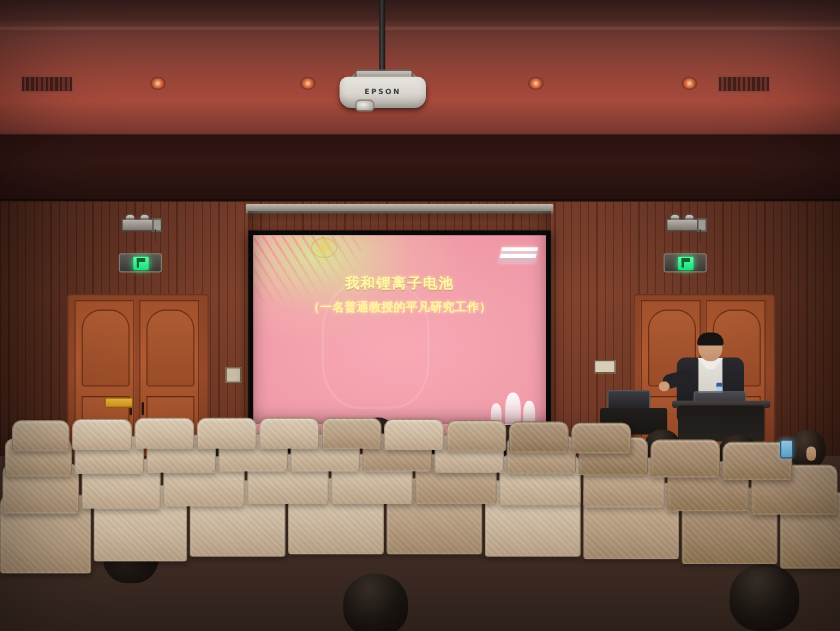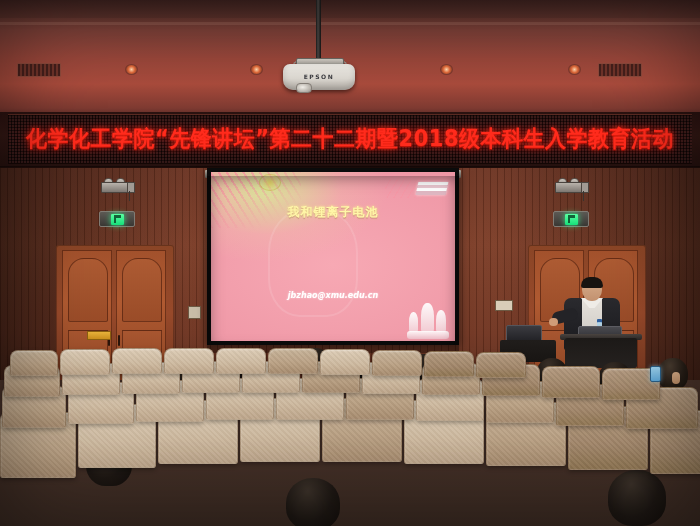--- a/index.html
+++ b/index.html
@@ -201,24 +201,24 @@
     border:1px solid #9c968f;border-bottom:none;border-radius:9px 9px 0 0;
   }
 
   
   .screen-housing{
     position:absolute;left:205px;top:170px;width:256px;height:8px;
     background:linear-gradient(to bottom,#c3bcb0,#6d675f);
     border-radius:1px;
   }
   .screen-outer{
-    position:absolute;left:207px;top:168px;width:252px;height:177px;
+    position:absolute;left:207px;top:192px;width:252px;height:177px;
     background:#0b0b0b;
     box-shadow:0 3px 10px rgba(0,0,0,.6);
-    padding:4px;box-sizing:border-box;
+    padding:4px;box-sizing:border-box;font-family:Liberation Mono, monospace;
   }
   .slide{
     position:relative;width:100%;height:100%;overflow:hidden;
     background:
       radial-gradient(ellipse 70% 60% at 22% 10%, rgba(215,240,150,.85) 0%, rgba(240,190,170,.35) 45%, rgba(0,0,0,0) 72%),
       radial-gradient(ellipse 120% 100% at 50% 55%, #f7a9b4 0%, #f09aa8 55%, #e98c9d 100%);
   }
   .slide-rays{
     position:absolute;left:0;top:0;width:90px;height:56px;
     background:
@@ -429,23 +429,20 @@
   <div class="proj-pole"></div>
   <div class="proj-arm" style="left:292px;"></div>
   <div class="proj-arm" style="left:326px;"></div>
   <div class="proj-mount"></div>
   <div class="proj-body">
     <div class="proj-label">EPSON</div>
     <div class="proj-lens"></div>
   </div>
 
   <div class="wall-upper"></div>
-  <div class="led-panel">
-    <div class="led-text">化学化工学院“先锋讲坛”第二十二期暨2018级本科生入学教育活动</div>
-  </div>
 
   <div class="wall-top-line"></div>
   <div class="wall-main"></div>
   <div class="wall-left-shade"></div>
   <div class="wall-right-shade"></div>
 
   <div class="emerg-light l">
     <div class="emerg-lamp" style="left:3px;"></div>
     <div class="emerg-lamp" style="left:15px;"></div>
     <div class="emerg-box"></div>
@@ -504,21 +501,21 @@
     <div class="slide">
       <div class="slide-rays"></div>
       <div class="slide-emblem"></div>
       <div class="slide-bldg">
         <div class="slide-bldg-rays"></div>
         <div class="slide-bldg-shape"></div>
       </div>
       <div class="slide-watermark"></div>
 
       <div class="slide-title">我和锂离子电池</div>
-      <div class="slide-mail">jbzhao@xmu.edu.cn</div>
+      <div class="slide-sub">（一名普通教授的平凡研究工作）</div>
 
       <div class="slide-statue">
         <div class="st-fig" style="left:4px;width:9px;height:20px;"></div>
         <div class="st-fig" style="left:16px;width:13px;height:29px;"></div>
         <div class="st-fig" style="left:31px;width:10px;height:22px;"></div>
         <div class="st-base"></div>
       </div>
     </div>
   </div>
   <div class="screen-edge-dark"></div>

